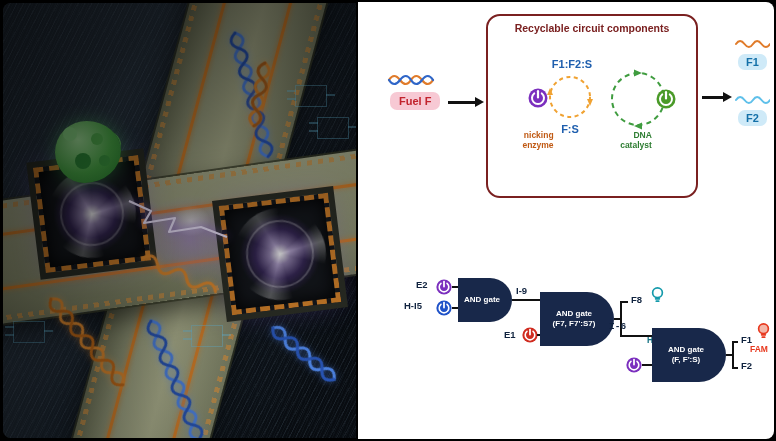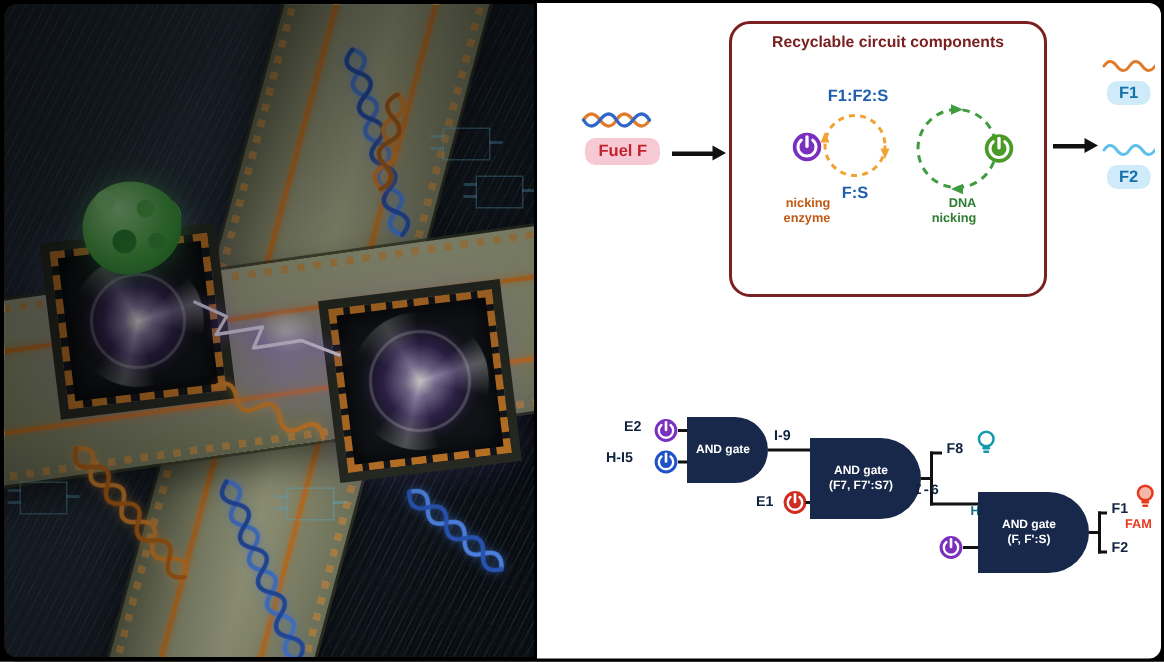--- a/index.html
+++ b/index.html
@@ -171,21 +171,21 @@
         <path d="M6.2 5.4 A6 6 0 1 0 13.8 5.4" fill="none" stroke="#fff" stroke-width="2" stroke-linecap="round"></path>
       </svg>
       <div class="abs lbl-small pre" style="left:50px;top:124px;color:var(--enzyme-text,#c05a14);">nicking
 enzyme</div>
       <svg class="abs" style="left:168px;top:73px;" width="20" height="20" viewBox="0 0 20 20">
         <circle cx="10" cy="10" r="9.5" fill="#4a9a28"></circle>
         <path d="M10 3.2 L10 9.5" stroke="#fff" stroke-width="2.2" stroke-linecap="round"></path>
         <path d="M6.2 5.4 A6 6 0 1 0 13.8 5.4" fill="none" stroke="#fff" stroke-width="2" stroke-linecap="round"></path>
       </svg>
       <div class="abs lbl-small pre" style="left:148px;top:124px;color:var(--catalyst-text,#2e7d32);">DNA
-nicking</div>
+catalyst</div>
     </div>
 
     <div class="abs arrow" style="left:344px;top:94px;width:22px;"></div>
     <svg class="abs" style="left:376px;top:36px;" width="36" height="12" viewBox="0 0 36 12">
       <path d="M2 6 q4 -6 8.5 0 t8.5 0 t8.5 0 t8.5 0" fill="none" stroke="#e07b2a" stroke-width="2" stroke-linecap="round"></path>
     </svg>
     <div class="abs badge outb" style="left:380px;top:52px;">F1</div>
     <svg class="abs" style="left:376px;top:92px;" width="36" height="12" viewBox="0 0 36 12">
       <path d="M2 6 q4 -6 8.5 0 t8.5 0 t8.5 0 t8.5 0" fill="none" stroke="#5fc0ea" stroke-width="2" stroke-linecap="round"></path>
     </svg>

